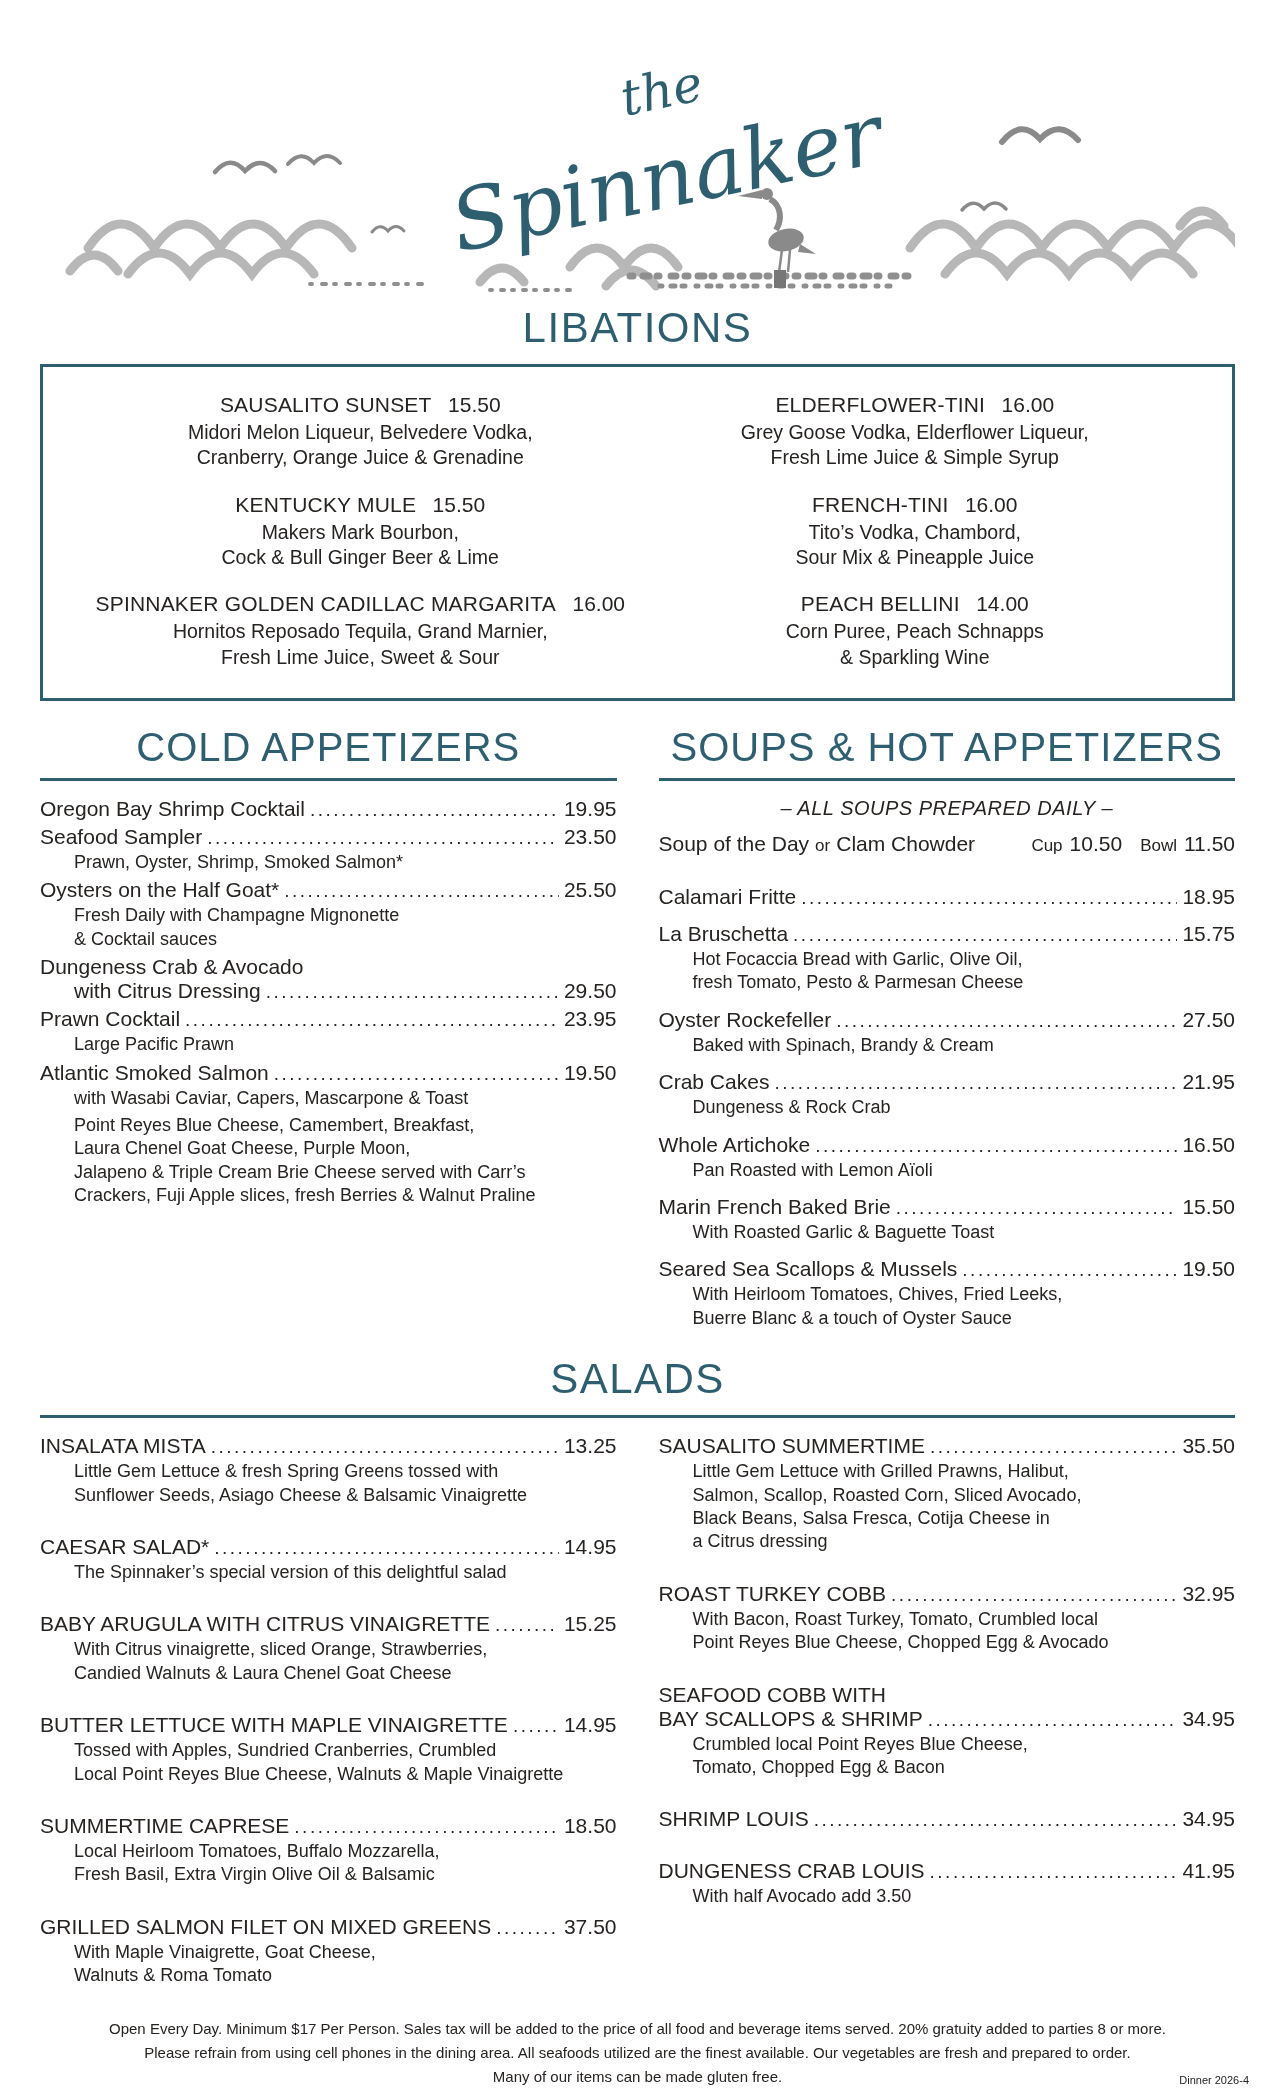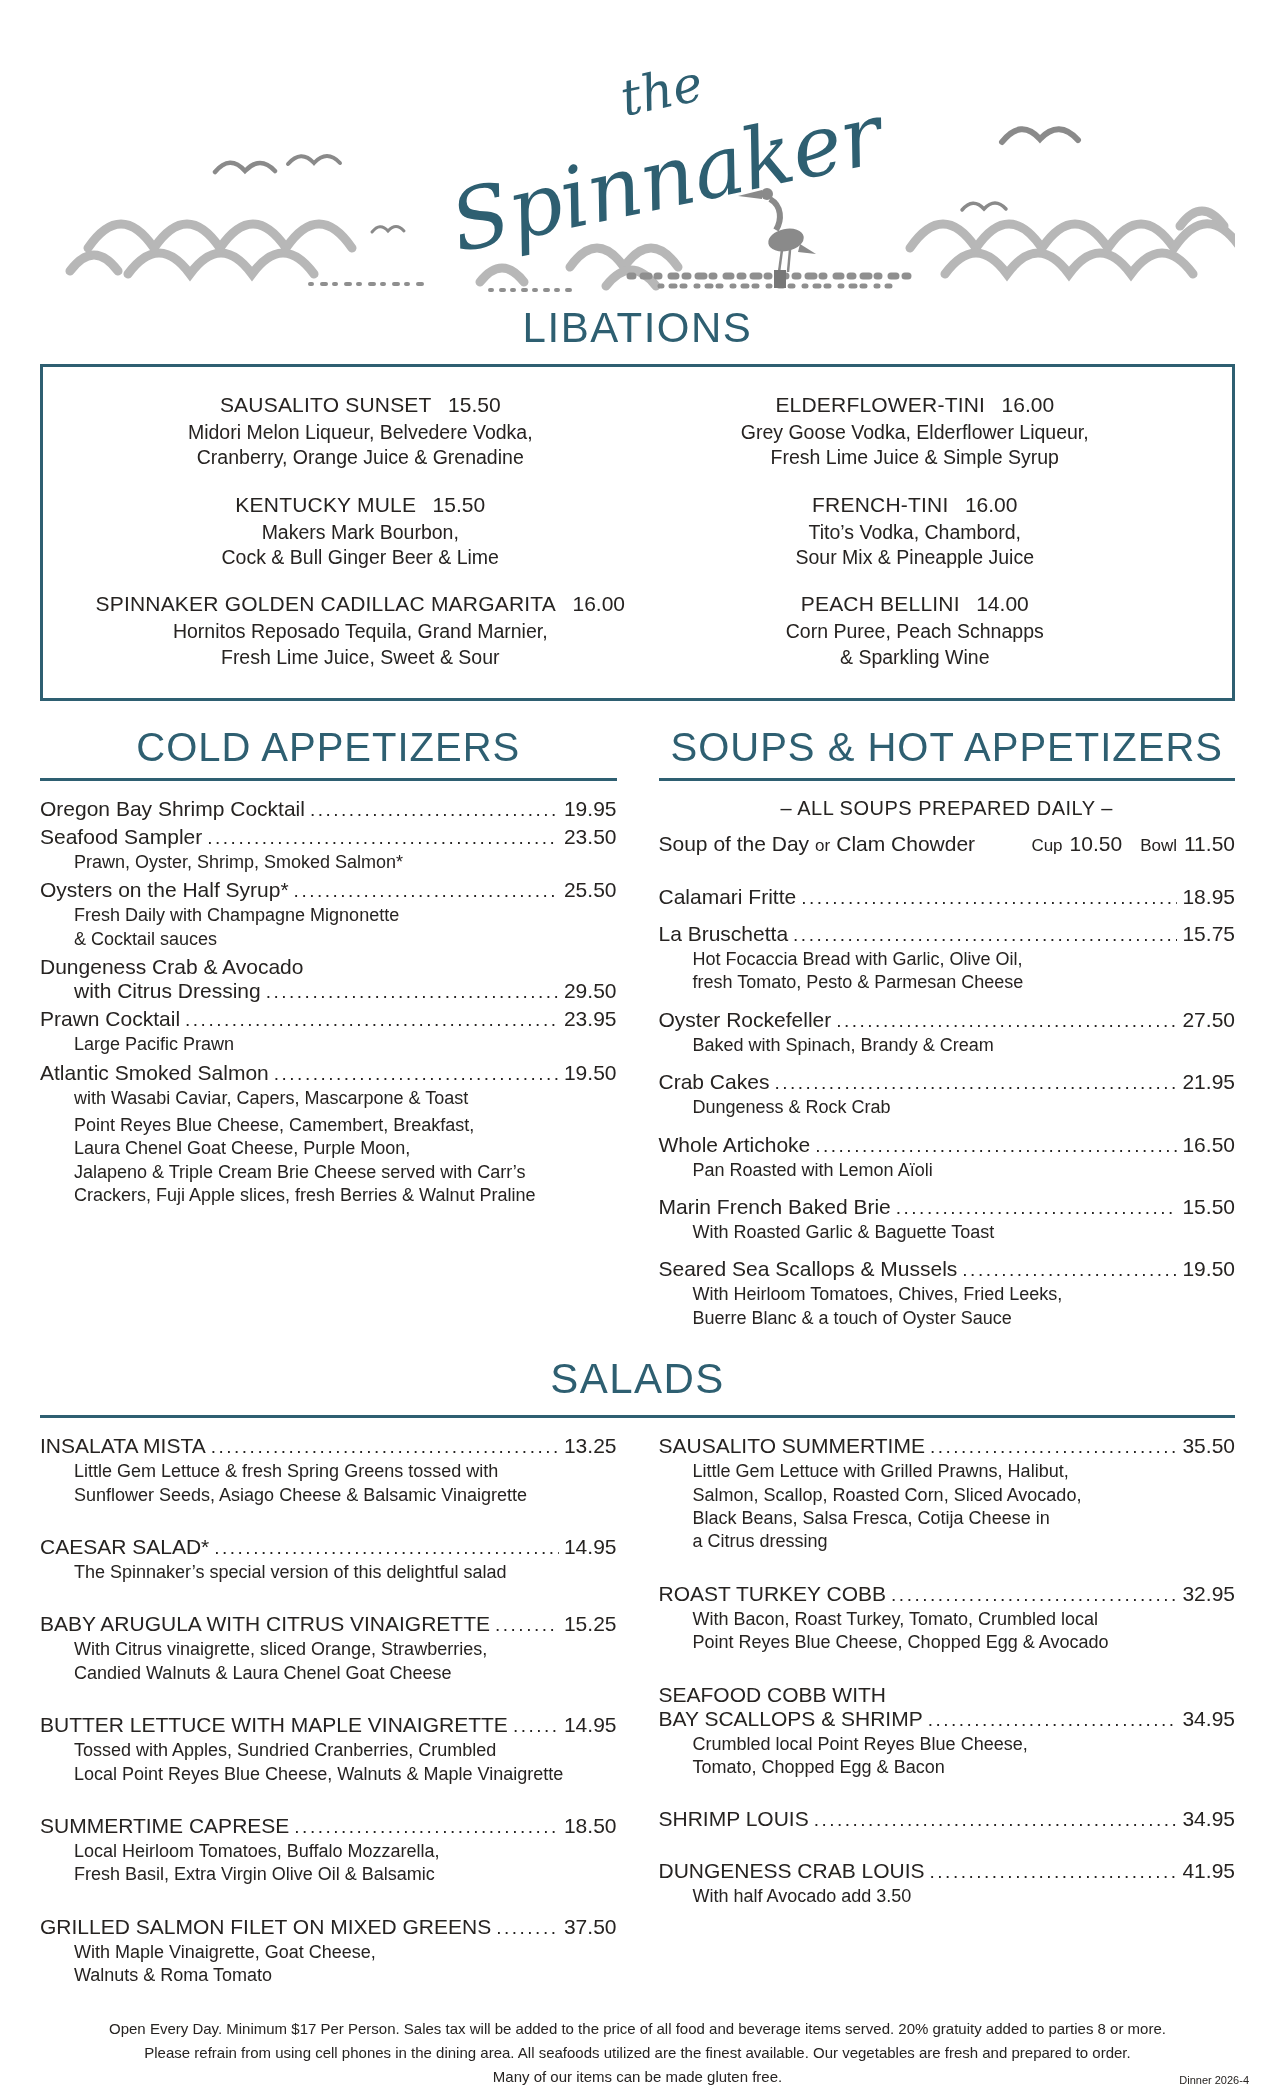--- a/index.html
+++ b/index.html
@@ -33,21 +33,21 @@
   .salad-items .menu-item { margin-bottom:28px; }
   .row { display:flex; align-items:baseline; }
   .item-name { font-size:21px; }
   .item-name.indent { padding-left:34px; }
   .pre { font-size:21px; }
   .dots { flex:1; min-width:8px; overflow:hidden; white-space:nowrap; font-size:19px; margin:0 5px; }
   .dots::after { content:"......................................................................................................................"; letter-spacing:2.5px; }
   .item-price { font-size:21px; white-space:nowrap; }
   .desc { font-size:18px; line-height:1.3; padding-left:34px; margin-top:2px; }
 
-  .soup-note { font-size:20px; text-align:center; margin:16px 0 12px; letter-spacing:0.5px; }
+  .soup-note { font-size:20px; text-align:center; margin:16px 0 12px; letter-spacing:0.5px;font-style:italic; }
   .soup-special { display:flex; align-items:baseline; font-size:21px; margin-bottom:13px; }
   .soup-special .sm { font-size:17px; }
   .soup-special .orl { margin:0 6px; }
   .soup-special .spacer { flex:1; }
   .soup-special .cupl { margin-right:7px; }
   .soup-special .bowll { margin:0 7px 0 18px; }
 
   footer { margin-top:2px; position:relative; text-align:center; font-size:15px; line-height:1.6; }
   footer p { margin:0; }
   .footer-code { position:absolute; right:-14px; bottom:0; font-size:11px; }
@@ -198,21 +198,21 @@
       <span class="item-price">23.50</span>
     </div>
     <div class="desc">
               <div>Prawn, Oyster, Shrimp, Smoked Salmon*</div>
             </div>
   </div>
 
   <div class="menu-item">
 
     <div class="row">
-      <span class="item-name">Oysters on the Half Syrup*</span>
+      <span class="item-name">Oysters on the Half Goat*</span>
       <span class="dots"></span>
       <span class="item-price">25.50</span>
     </div>
     <div class="desc">
               <div>Fresh Daily with Champagne Mignonette</div>
               <div>&amp; Cocktail sauces</div>
             </div>
   </div>
 
   <div class="menu-item">

